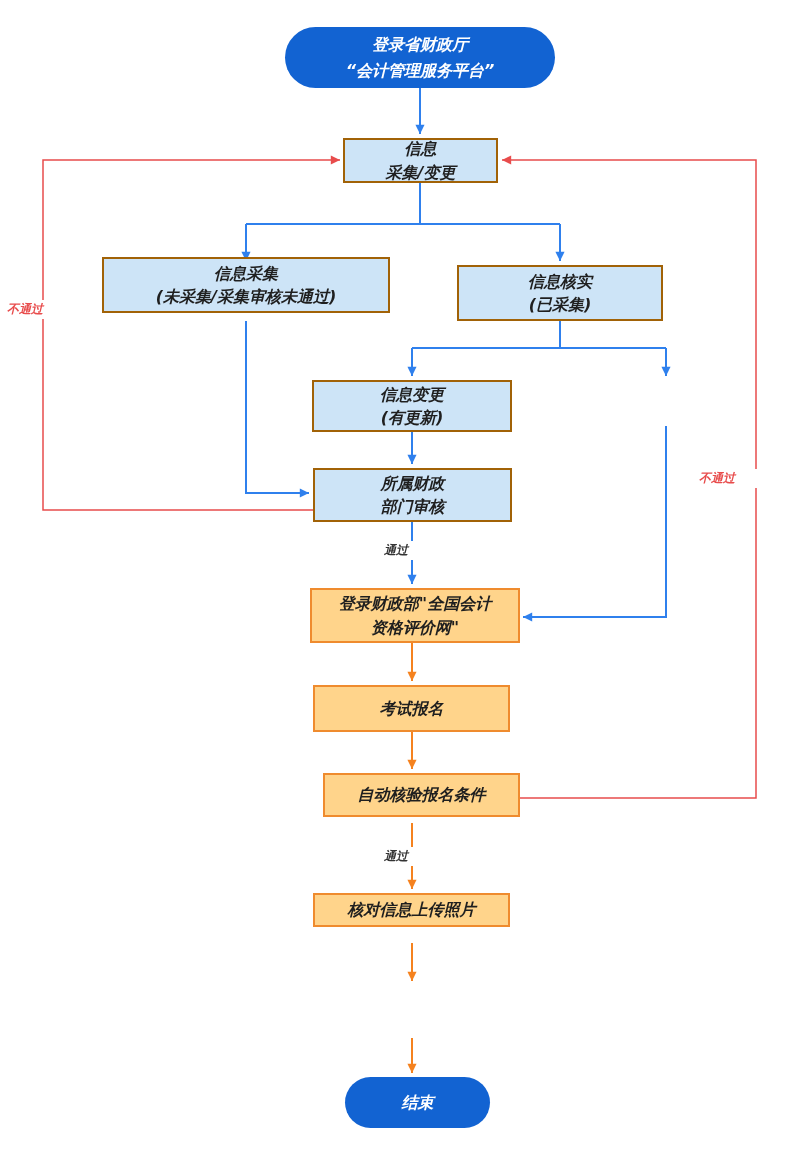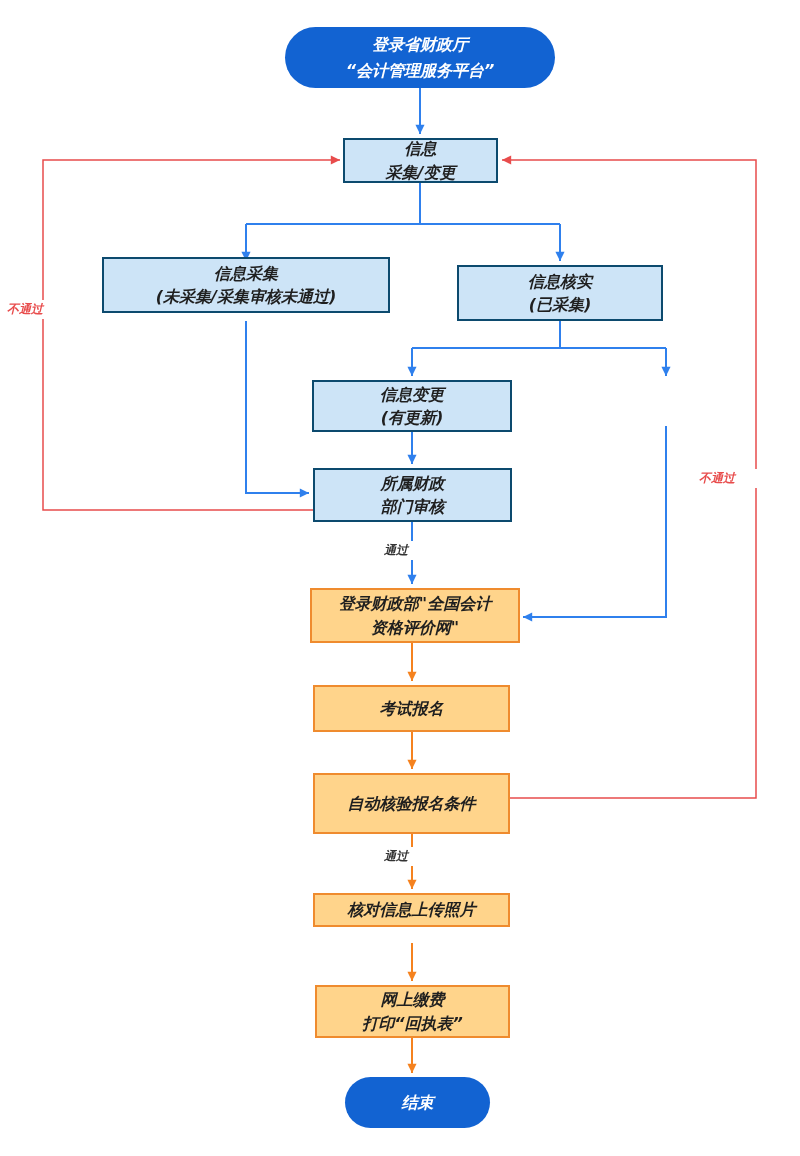--- a/index.html
+++ b/index.html
@@ -3,21 +3,21 @@
 <meta charset="utf-8">
 <style>
   * { margin:0; padding:0; box-sizing:border-box; }
   html,body { width:800px; height:1156px; background:#ffffff;
     font-family:"DejaVu Sans","Liberation Sans",sans-serif; }
   .stage { position:relative; width:800px; height:1156px; overflow:hidden; background:#fff;font-style:italic; }
   svg.connectors { position:absolute; left:0; top:0; z-index:1; }
   .node { position:absolute; z-index:2; display:flex; flex-direction:column;
     align-items:center; justify-content:center; text-align:center;
     font-weight:700; font-size:16px; line-height:1.45; color:#1f1f1f; }
-  .blue   { background:#cde4f7; border:2px solid #0c4a6e; }
+  .blue   { background:#cde4f7; border:2px solid #a16207; }
   .orange { background:#ffd48b; border:2px solid #ef8b2e; }
   .pill   { background:#1263d2; color:#ffffff; border:none; border-radius:32px; line-height:1.6; }
   .pill.end { border-radius:26px; }
   .edge-label { position:absolute; z-index:3; background:#ffffff; text-align:left;
     font-weight:700; font-size:12px; padding:1px 0; }
   .pass { color:#333333; }
   .fail { color:#e84c4c; }
 </style>
 </head>
 <body>
@@ -100,32 +100,28 @@
 
   <div class="node orange" style="left:310px;top:588px;width:210px;height:55px">
     <span>登录财政部"全国会计</span>
     <span>资格评价网"</span>
   </div>
 
   <div class="node orange" style="left:313px;top:685px;width:197px;height:47px">
     <span>考试报名</span>
   </div>
 
-  <div class="node orange" style="left:313px;top:773px;width:197px;height:61px">
+  <div class="node orange" style="left:323px;top:773px;width:197px;height:44px">
     <span>自动核验报名条件</span>
   </div>
 
   <div class="node orange" style="left:313px;top:893px;width:197px;height:34px">
     <span>核对信息上传照片</span>
   </div>
 
-  <div class="node orange" style="left:315px;top:985px;width:195px;height:53px">
-    <span>网上缴费</span>
-    <span>打印“回执表”</span>
-  </div>
 
   <div class="node pill end" style="left:345px;top:1077px;width:145px;height:51px">
     <span>结束</span>
   </div>
 
   <div class="edge-label pass" style="left:384px;top:541px;width:56px">通过</div>
   <div class="edge-label pass" style="left:384px;top:847px;width:56px">通过</div>
   <div class="edge-label fail" style="left:7px;top:300px;width:72px">不通过</div>
   <div class="edge-label fail" style="left:699px;top:469px;width:72px">不通过</div>
 

